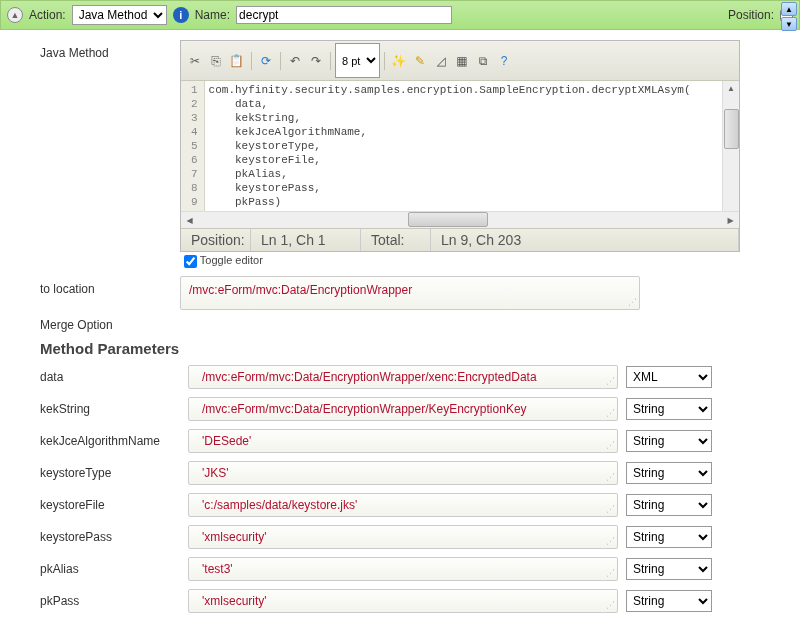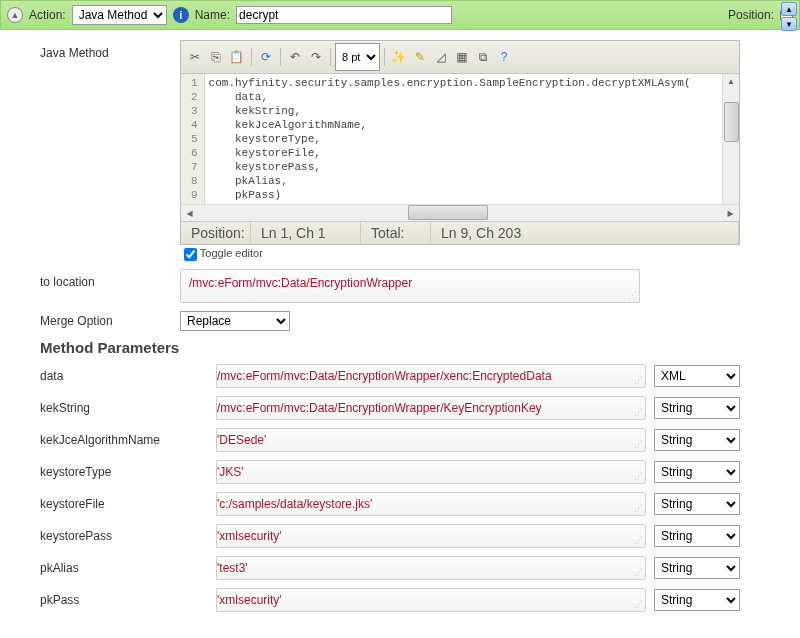--- a/index.html
+++ b/index.html
@@ -53,21 +53,21 @@
   background: linear-gradient(#f0f0e8, #e2e2d8);
   border-bottom: 1px solid #c8c8b8;
   padding: 2px 4px; display: flex; align-items: center; gap: 1px;
 }
 .tb-btn {
   width: 20px; height: 20px; border: 1px solid transparent;
   display: inline-flex; align-items: center; justify-content: center;
   cursor: pointer; border-radius: 2px; font-size: 12px; color: #555;
 }
 .tb-sep { width: 1px; height: 18px; background: #c0c0b0; margin: 0 3px; }
-.tb-select { font-size: 11px; height: 28px; }
+.tb-select { font-size: 11px; height: 35px; }
 
 .code-area { display: flex; background: #fff; max-height: 130px; overflow: hidden; position: relative; }
 .gutter {
   background: #eeeee4; border-right: 1px solid #d4d4c8;
   text-align: right; padding: 2px 6px 2px 10px;
   font-family: 'Courier New', monospace; font-size: 11px; color: #888;
   user-select: none;
 }
 .gutter div { height: 14px; line-height: 14px; }
 .code {
@@ -109,21 +109,21 @@
   color: #b01030;
   position: relative;
   resize: none;
 }
 .resize-grip { position: absolute; right: 2px; bottom: 2px; font-size: 9px; color: #bbb; pointer-events: none; }
 
 .section-title { font-size: 15px; font-weight: bold; color: #444; margin: 8px 0 8px 0; }
 
 .param-row { display: flex; align-items: center; gap: 8px; margin-bottom: 8px; }
 .param-row .plabel { width: 140px; color: #333; flex-shrink: 0; }
-.param-row .xpath-box { width: 430px; min-height: 24px; padding: 4px 0; margin-left: 28px; }
+.param-row .xpath-box { width: 430px; min-height: 24px; padding: 4px 13px; }
 .param-row select { width: 86px; height: 22px; }
 </style>
 </head>
 <body>
 
 <div class="header-bar">
   <span class="chevron-btn">▲</span>
   <span class="label">Action:</span>
   <select>
     <option>Java Method</option>
@@ -173,21 +173,21 @@
               <div>1</div>
               <div>2</div>
               <div>3</div>
               <div>4</div>
               <div>5</div>
               <div>6</div>
               <div>7</div>
               <div>8</div>
               <div>9</div>
             </div>
-          <div class="code" id="code"><div>com.hyfinity.security.samples.encryption.SampleEncryption.decryptXMLAsym(</div><div>    data,</div><div>    kekString,</div><div>    kekJceAlgorithmName,</div><div>    keystoreType,</div><div>    keystoreFile,</div><div>    keystorePass,</div><div>    pkAlias,</div><div>    pkPass)</div></div>
+          <div class="code" id="code"><div>com.hyfinity.security.samples.encryption.SampleEncryption.decryptXMLAsym(</div><div>    data,</div><div>    kekString,</div><div>    kekJceAlgorithmName,</div><div>    keystoreType,</div><div>    keystoreFile,</div><div>    pkAlias,</div><div>    keystorePass,</div><div>    pkPass)</div></div>
           <div class="vscroll">
             <div class="arrow">▲</div>
             <div class="thumb"></div>
           </div>
         </div>
         <div class="hscroll">
           <div class="arrow">◀</div>
           <div class="track">
               <div class="thumb"></div>
             </div>
@@ -212,25 +212,20 @@
     <div class="rvalue">
       <div class="xpath-box">
         <span>/mvc:eForm/mvc:Data/EncryptionWrapper</span>
         <span class="resize-grip">⋰</span>
       </div>
     </div>
   </div>
 
   <div class="row" style="align-items:center">
     <div class="rlabel" style="padding-top:0">Merge Option</div>
-    <div class="rvalue">
-      <select style="width:110px">
-        <option>Replace</option>
-      </select>
-    </div>
   </div>
 
   <div class="section-title">Method Parameters</div>
 
   <div id="params">
       <div class="param-row">
         <div class="plabel">data</div>
         <div class="xpath-box">/mvc:eForm/mvc:Data/EncryptionWrapper/xenc:EncryptedData<span class="resize-grip">⋰</span></div>
         <select><option>XML</option><option>String</option></select>
       </div>

